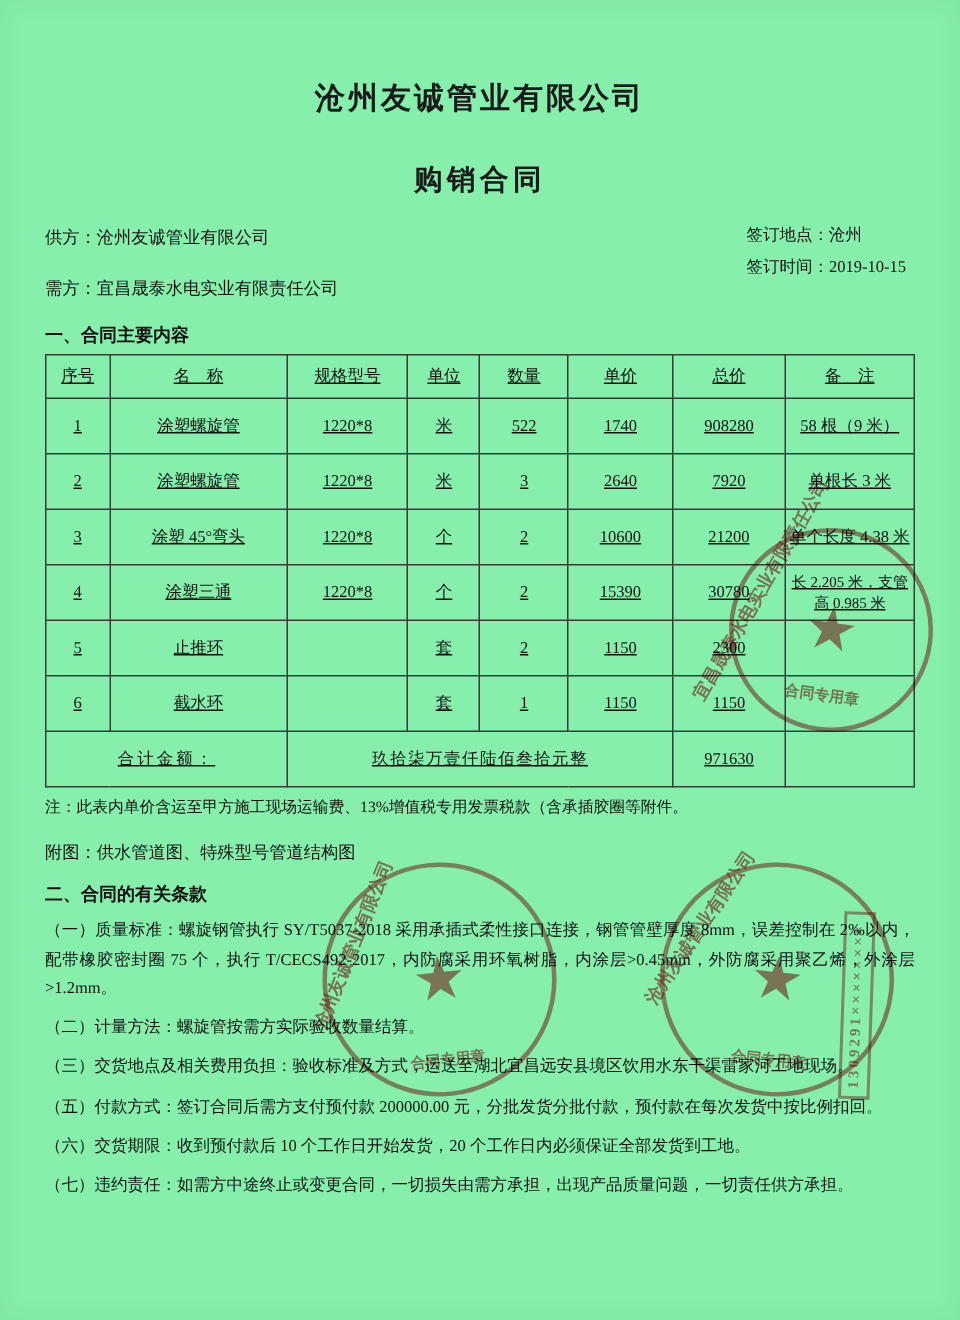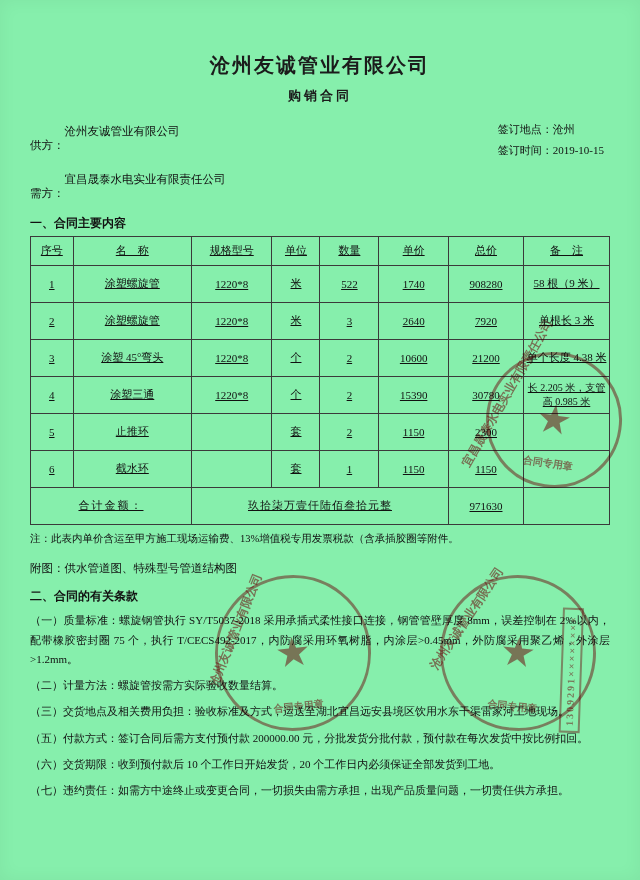--- a/index.html
+++ b/index.html
@@ -34,38 +34,37 @@
   .company-title {
     text-align: center;
     font-size: 20px;
     font-weight: bold;
     letter-spacing: 2px;
     color: #1b1b1b;
     margin-top: 18px;
   }
   .doc-title {
     text-align: center;
-    font-size: 13px;
+    font-size: 19px;
     font-weight: bold;
     letter-spacing: 3px;
-    margin-top: 8px;
+    margin-top: 28px;
     color: #1b1b1b;
   }
   .parties {
     position: relative;
     margin-top: 16px;
     font-size: 11.5px;
     line-height: 1.9;
   }
   .party-row {
     display: flex;
   }
   .party-label {
     white-space: nowrap;
-    margin-top: 14px;
   }
   .meta {
     position: absolute;
     right: 6px;
     top: -2px;
     font-size: 11px;
     line-height: 1.95;
     text-align: left;
   }
   .section-head {

